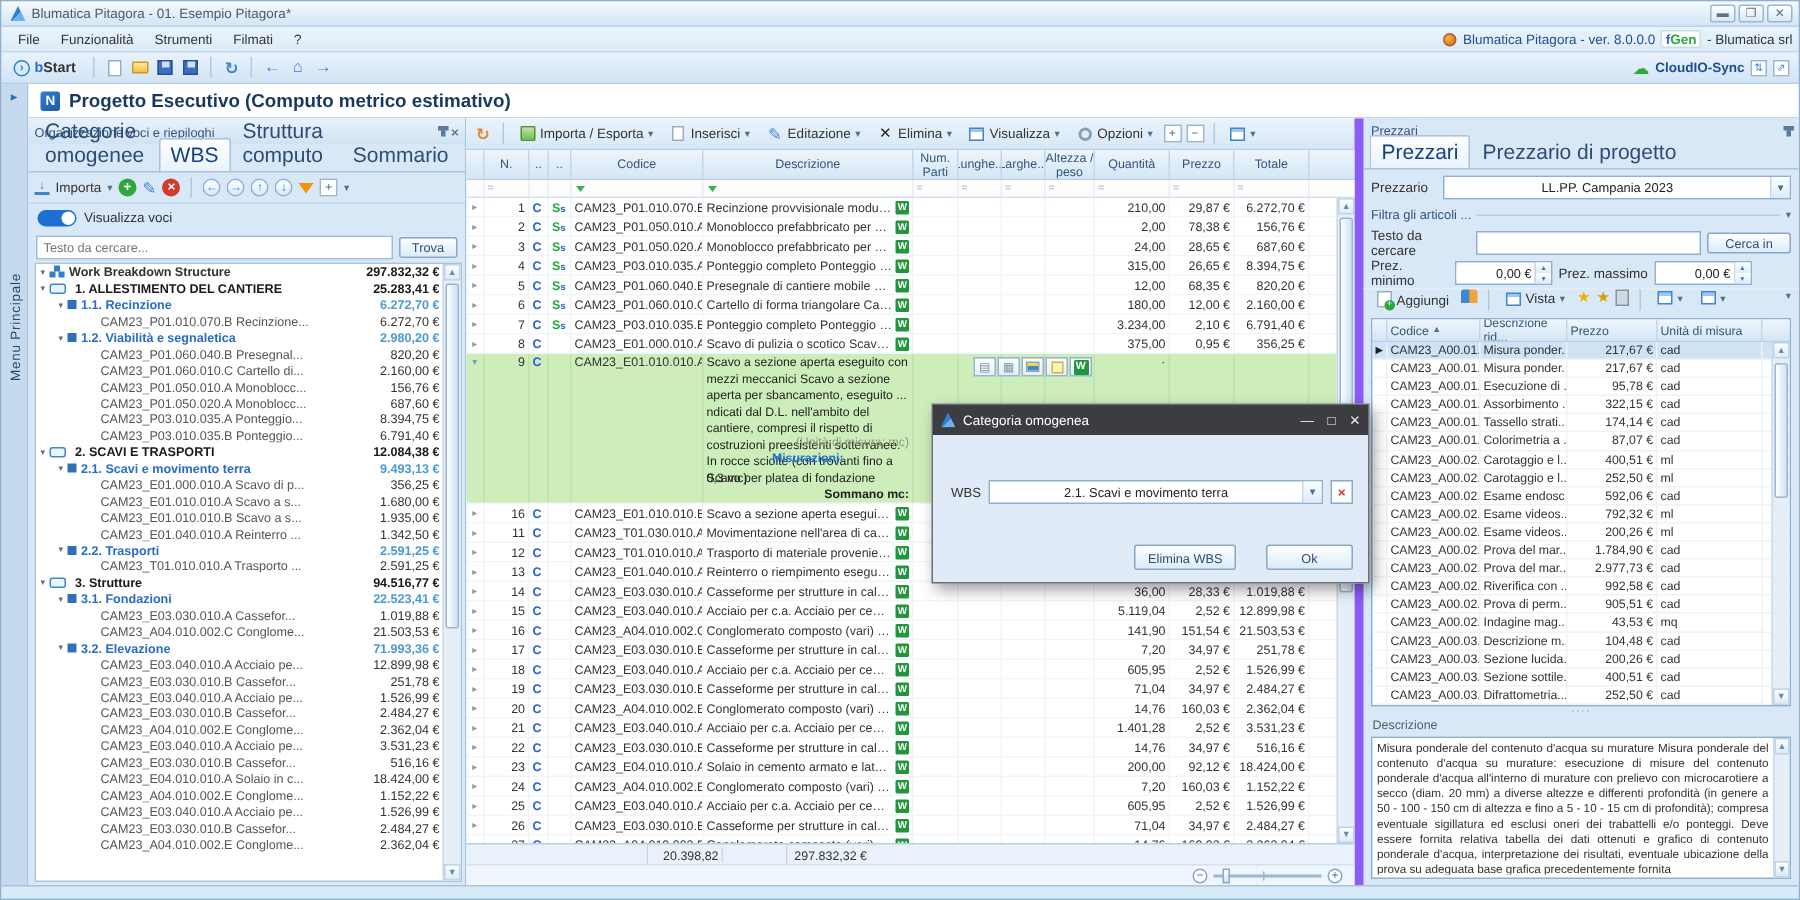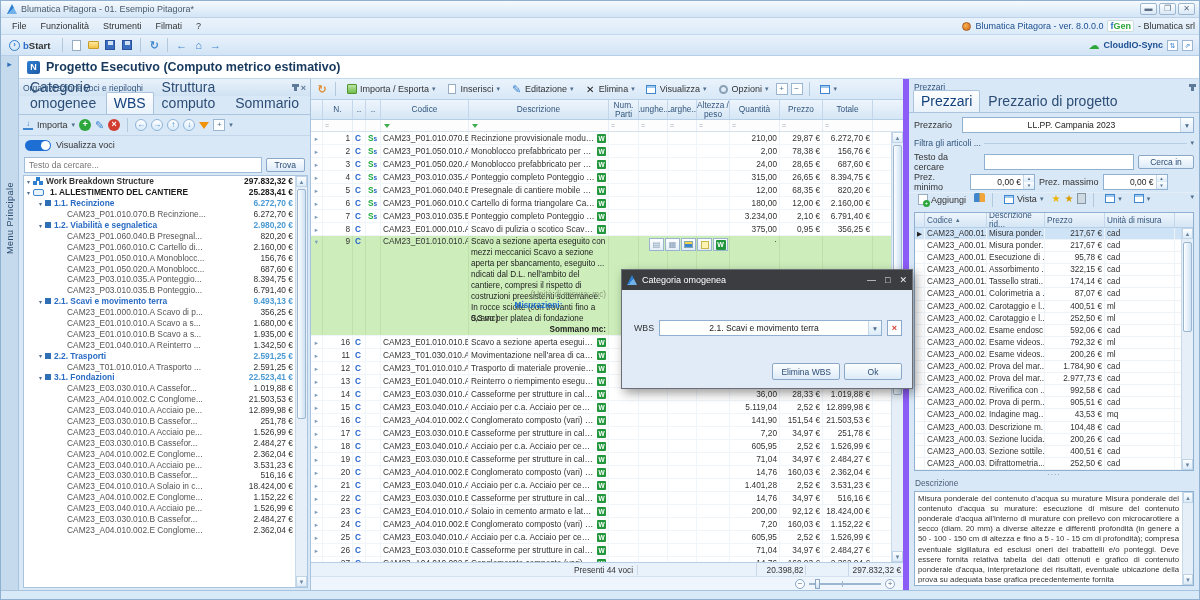--- a/index.html
+++ b/index.html
@@ -244,21 +244,21 @@
     background:#e1ebf7; border:1px solid #6b6f75; box-shadow:3px 4px 10px rgba(0,0,0,.4); }
   .dlg-title { height:20px; background:#3b3d40; display:flex; align-items:center; padding:0 5px; gap:5px; }
   .dlg-ic { width:10px; height:10px; background:linear-gradient(135deg,#2f7fd0 55%,#6fb1e8 55%); clip-path:polygon(0 100%,50% 0,100% 100%); }
   .dlg-title-text { color:#fff; font-size:9px; }
   .dlg-controls { margin-left:auto; display:flex; gap:9px; color:#eee; font-size:9px; }
   .dlg-body { position:relative; height:99px; }
   .dlg-row { position:absolute; left:12px; right:30px; top:30px; display:flex; align-items:center; gap:5px; }
   .dlg-label { color:#333; font-size:8.8px; }
   .dlg-x { position:absolute; right:10px; top:30px; width:15px; height:16px; border:1px solid #8aa7c8;
     background:#fdfeff; color:#d23b2f; font-weight:bold; font-size:9px; text-align:center; line-height:15px; }
-  .dlg-buttons { position:absolute; right:10px; bottom:9px; display:flex; gap:4px; }
+  .dlg-buttons { position:absolute; right:10px; bottom:9px; display:flex; gap:20px; }
   .dlg-btn { min-width:52px; height:17px; line-height:15px; }
 
   .statusbar { height:9px; flex:none; background:#d8e9f8; border-top:1px solid #a8c3de; }
 </style>
 </head>
 <body>
 
 <div class="app">
 
   <div class="titlebar">
@@ -423,20 +423,26 @@
                 <div class="tree-row lvl3">
                   <span class="t-exp"></span>
                   <span class="t-lab">CAM23_P03.010.035.A Ponteggio...</span>
                   <span class="t-val">8.394,75 €</span>
                 </div>
                 <div class="tree-row lvl3">
                   <span class="t-exp"></span>
                   <span class="t-lab">CAM23_P03.010.035.B Ponteggio...</span>
                   <span class="t-val">6.791,40 €</span>
                 </div>
+                <div class="tree-row lvl1">
+                  <span class="t-exp">▾</span>
+                  <span class="t-ic"></span>
+                  <span class="t-lab">2. SCAVI E TRASPORTI</span>
+                  <span class="t-val">12.084,38 €</span>
+                </div>
                 <div class="tree-row lvl2">
                   <span class="t-exp">▾</span>
                   <span class="t-ic"></span>
                   <span class="t-lab">2.1. Scavi e movimento terra</span>
                   <span class="t-val">9.493,13 €</span>
                 </div>
                 <div class="tree-row lvl3">
                   <span class="t-exp"></span>
                   <span class="t-lab">CAM23_E01.000.010.A Scavo di p...</span>
                   <span class="t-val">356,25 €</span>
@@ -460,35 +466,47 @@
                   <span class="t-exp">▾</span>
                   <span class="t-ic"></span>
                   <span class="t-lab">2.2. Trasporti</span>
                   <span class="t-val">2.591,25 €</span>
                 </div>
                 <div class="tree-row lvl3">
                   <span class="t-exp"></span>
                   <span class="t-lab">CAM23_T01.010.010.A Trasporto ...</span>
                   <span class="t-val">2.591,25 €</span>
                 </div>
+                <div class="tree-row lvl1">
+                  <span class="t-exp">▾</span>
+                  <span class="t-ic"></span>
+                  <span class="t-lab">3. Strutture</span>
+                  <span class="t-val">94.516,77 €</span>
+                </div>
                 <div class="tree-row lvl2">
                   <span class="t-exp">▾</span>
                   <span class="t-ic"></span>
                   <span class="t-lab">3.1. Fondazioni</span>
                   <span class="t-val">22.523,41 €</span>
                 </div>
                 <div class="tree-row lvl3">
                   <span class="t-exp"></span>
                   <span class="t-lab">CAM23_E03.030.010.A Cassefor...</span>
                   <span class="t-val">1.019,88 €</span>
                 </div>
                 <div class="tree-row lvl3">
                   <span class="t-exp"></span>
                   <span class="t-lab">CAM23_A04.010.002.C Conglome...</span>
                   <span class="t-val">21.503,53 €</span>
+                </div>
+                <div class="tree-row lvl2">
+                  <span class="t-exp">▾</span>
+                  <span class="t-ic"></span>
+                  <span class="t-lab">3.2. Elevazione</span>
+                  <span class="t-val">71.993,36 €</span>
                 </div>
                 <div class="tree-row lvl3">
                   <span class="t-exp"></span>
                   <span class="t-lab">CAM23_E03.040.010.A Acciaio pe...</span>
                   <span class="t-val">12.899,98 €</span>
                 </div>
                 <div class="tree-row lvl3">
                   <span class="t-exp"></span>
                   <span class="t-lab">CAM23_E03.030.010.B Cassefor...</span>
                   <span class="t-val">251,78 €</span>
@@ -1197,21 +1215,20 @@
                     <span class="cell c-tot">2.362,04 €</span>
                   </div>
                 </div>
               <div class="g-vscroll">
                 <div class="sb-btn">▲</div>
                 <div class="sb-thumb" style="top:13px; height:250px;"></div>
                 <div class="sb-btn" style="position:absolute; bottom:0; left:0; right:0;">▼</div>
               </div>
             </div>
             <div class="g-footer">
-              <span class="gf-count">Presenti 44 voci</span>
               <span class="gf-gap"></span>
               <span class="gf-qty">20.398,82</span>
               <span class="gf-prz"></span>
               <span class="gf-tot">297.832,32 €</span>
             </div>
             <div class="zoom-row">
               <span class="zoom-circ">−</span>
               <span class="zoom-track">
                 <span class="zoom-thumb"></span>
                 <span class="zoom-tick"></span>

